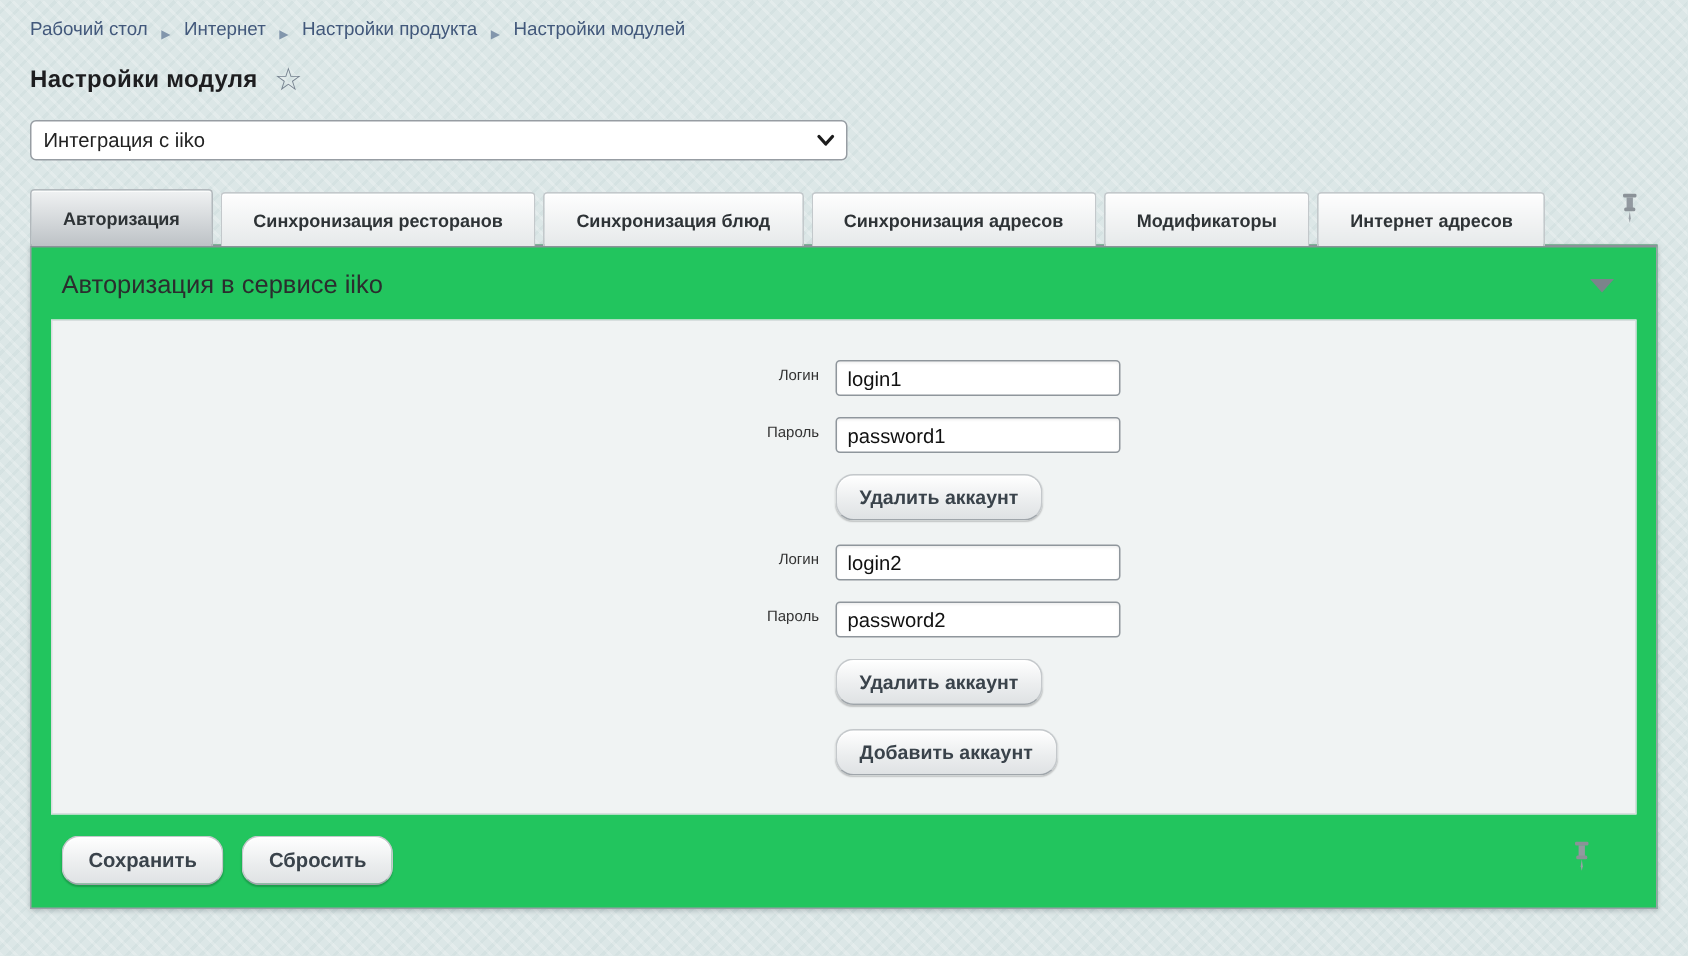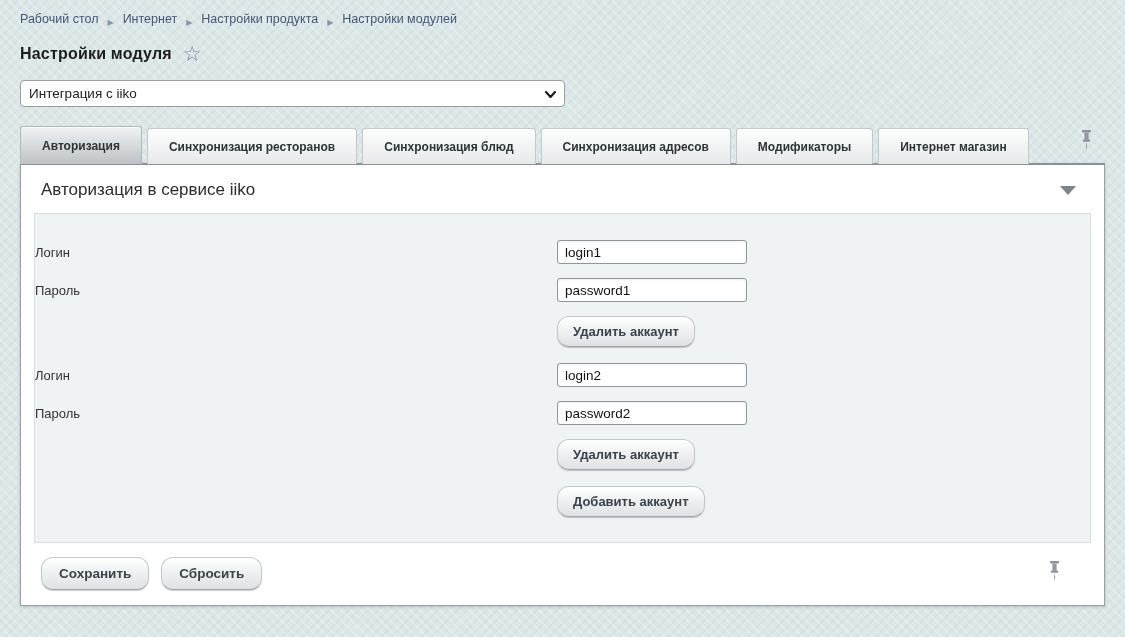--- a/index.html
+++ b/index.html
@@ -45,36 +45,36 @@
   .tab.active {
     padding: 12px 21px 11px;
     background: linear-gradient(#f0f2f3, #bdc2c6);
     border-color: #b2b8bc;
     box-shadow: inset 0 1px 0 rgba(255,255,255,.7);
   }
   .tabs .pin-slot { margin-left: auto; align-self: center; padding: 0 12px 6px 0; cursor: pointer; }
 
   
   .panel {
-    background: #ffffff; margin-top: -1px; position: relative; z-index: 1;
+    background: #22c55e; margin-top: -1px; position: relative; z-index: 1;
     border: 1px solid #99a1a7; border-top: 2px solid #8a9298;
     box-shadow: 0 1px 3px rgba(60,70,75,.25);
   }
   .section-head { display: flex; align-items: center; justify-content: space-between; padding: 15px 20px 13px; }
   .section-title { font-size: 17px; color: #2b2d2e; }
   .collapse-arrow { width: 0; height: 0; border-left: 8px solid transparent; border-right: 8px solid transparent; border-top: 9px solid #7b848b; cursor: pointer; margin-right: 8px; }
 
   
   .form-box {
     margin: 0 13px; height: 330px; padding-top: 26px;
     background: #f0f3f3; border: 1px solid #d7dede;
   }
   .form-row { display: flex; align-items: flex-start; margin-bottom: 14px; }
   .form-row.btn-row { margin-bottom: 16px; }
-  .form-row .lbl { width: 522px; text-align: left; padding-right: 11px; padding-top: 5px; font-size: 13px; color: #333; }
+  .form-row .lbl { width: 522px; text-align: right; padding-right: 11px; padding-top: 5px; font-size: 10px; color: #333; }
   .form-row .fld { flex: 1; }
   .form-row input[type="text"] {
     width: 190px; height: 24px; font-family: inherit; font-size: 13.5px; color: #111;
     border: 1px solid #8f969c; border-radius: 3px; padding: 2px 7px;
     box-shadow: inset 0 1px 2px rgba(0,0,0,.07); outline: none; background: #fff;
   }
   .btn {
     display: inline-block; cursor: pointer; font-family: inherit;
     font-size: 13px; font-weight: bold; color: #3a434b;
     padding: 7px 15px; border-radius: 12px;
@@ -120,21 +120,21 @@
         </svg>
     </span>
   </div>
 
   <div class="tabs">
     <div class="tab active">Авторизация</div>
     <div class="tab">Синхронизация ресторанов</div>
     <div class="tab">Синхронизация блюд</div>
     <div class="tab">Синхронизация адресов</div>
     <div class="tab">Модификаторы</div>
-    <div class="tab">Интернет магазин</div>
+    <div class="tab">Интернет адресов</div>
     <span class="pin-slot">
       <svg class="pin-icon" width="13" height="21" viewBox="0 0 13 21">
         <rect x="2" y="0" width="9" height="2.6" rx="1" fill="#8b9298"></rect>
         <rect x="4.4" y="2.6" width="4.2" height="7.2" fill="#9299a0"></rect>
         <rect x="2.8" y="9.4" width="7.4" height="2.4" rx="1" fill="#8b9298"></rect>
         <path d="M6.5 11.8 L7.2 16.5 L6.5 19.5 L5.8 16.5 Z" fill="#9aa1a7"></path>
       </svg>
     </span>
   </div>
 

